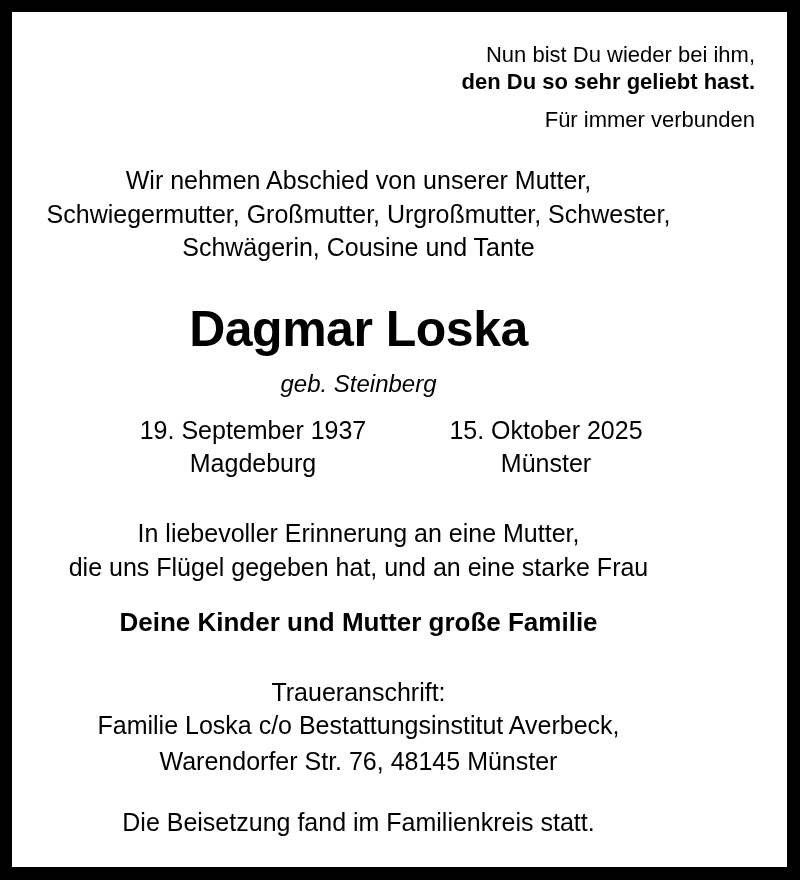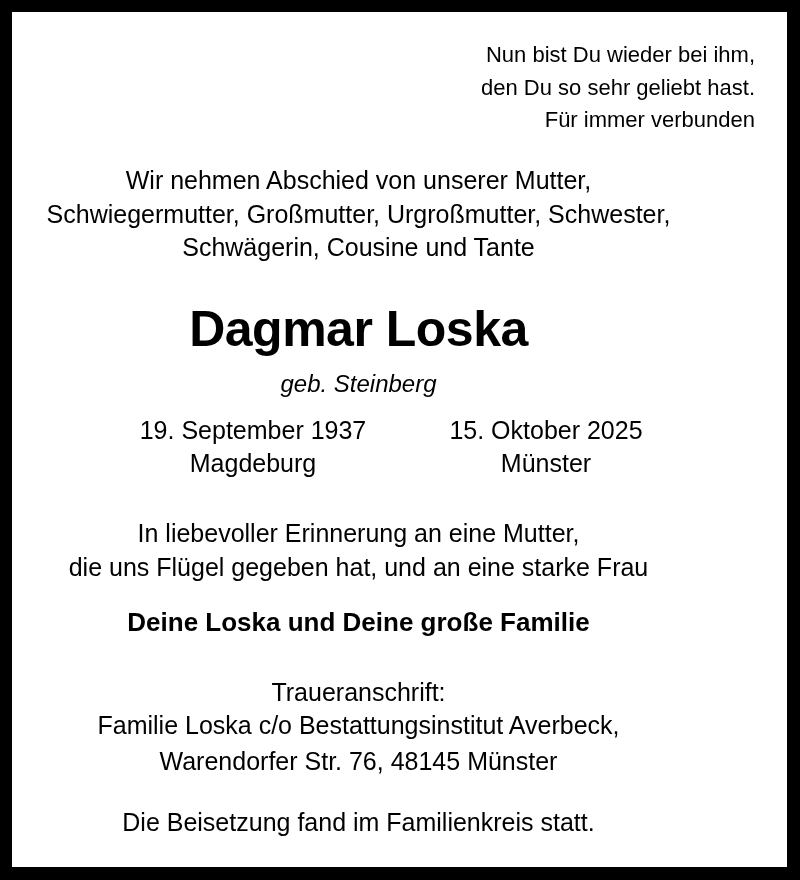--- a/index.html
+++ b/index.html
@@ -64,37 +64,37 @@
       font-size: 26px;
       font-weight: bold;
     }
   </style>
 </head>
 <body>
 
 <div class="frame"></div>
 
 <div class="line poem" style="top:44px;">Nun bist Du wieder bei ihm,</div>
-<div class="line poem" style="top:77px;">den Du so sehr geliebt hast.</div>
+<div class="line poem" style="top:71px;font-weight:bold;">den Du so sehr geliebt hast.</div>
 <div class="line poem" style="top:109px;">Für immer verbunden</div>
 
 <div class="line center body-text" style="top:168px;">Wir nehmen Abschied von unserer Mutter,</div>
 <div class="line center body-text" style="top:202px;">Schwiegermutter, Großmutter, Urgroßmutter, Schwester,</div>
 <div class="line center body-text" style="top:235px;">Schwägerin, Cousine und Tante</div>
 
 <div class="line center name" style="top:304px;">Dagmar Loska</div>
 <div class="line center maiden" style="top:372px;font-style:italic;">geb. Steinberg</div>
 
 <div class="date-col" style="left:103px; top:418px;">19. September 1937</div>
 <div class="date-col" style="left:103px; top:451px;">Magdeburg</div>
 <div class="date-col" style="left:396px; top:418px;">15. Oktober 2025</div>
 <div class="date-col" style="left:396px; top:451px;">Münster</div>
 
 <div class="line center body-text" style="top:521px;">In liebevoller Erinnerung an eine Mutter,</div>
 <div class="line center body-text" style="top:555px;text-align:center;">die uns Flügel gegeben hat, und an eine starke Frau</div>
 
-<div class="line center signature" style="top:609px;">Deine Loska und Deine große Familie</div>
+<div class="line center signature" style="top:609px;">Deine Kinder und Mutter große Familie</div>
 
 <div class="line center body-text" style="top:680px;">Traueranschrift:</div>
 <div class="line center body-text" style="top:713px;">Familie Loska c/o Bestattungsinstitut Averbeck,</div>
 <div class="line center body-text" style="top:749px;">Warendorfer Str. 76, 48145 Münster</div>
 
 <div class="line center body-text" style="top:810px;">Die Beisetzung fand im Familienkreis statt.</div>
 
 </body></html>

